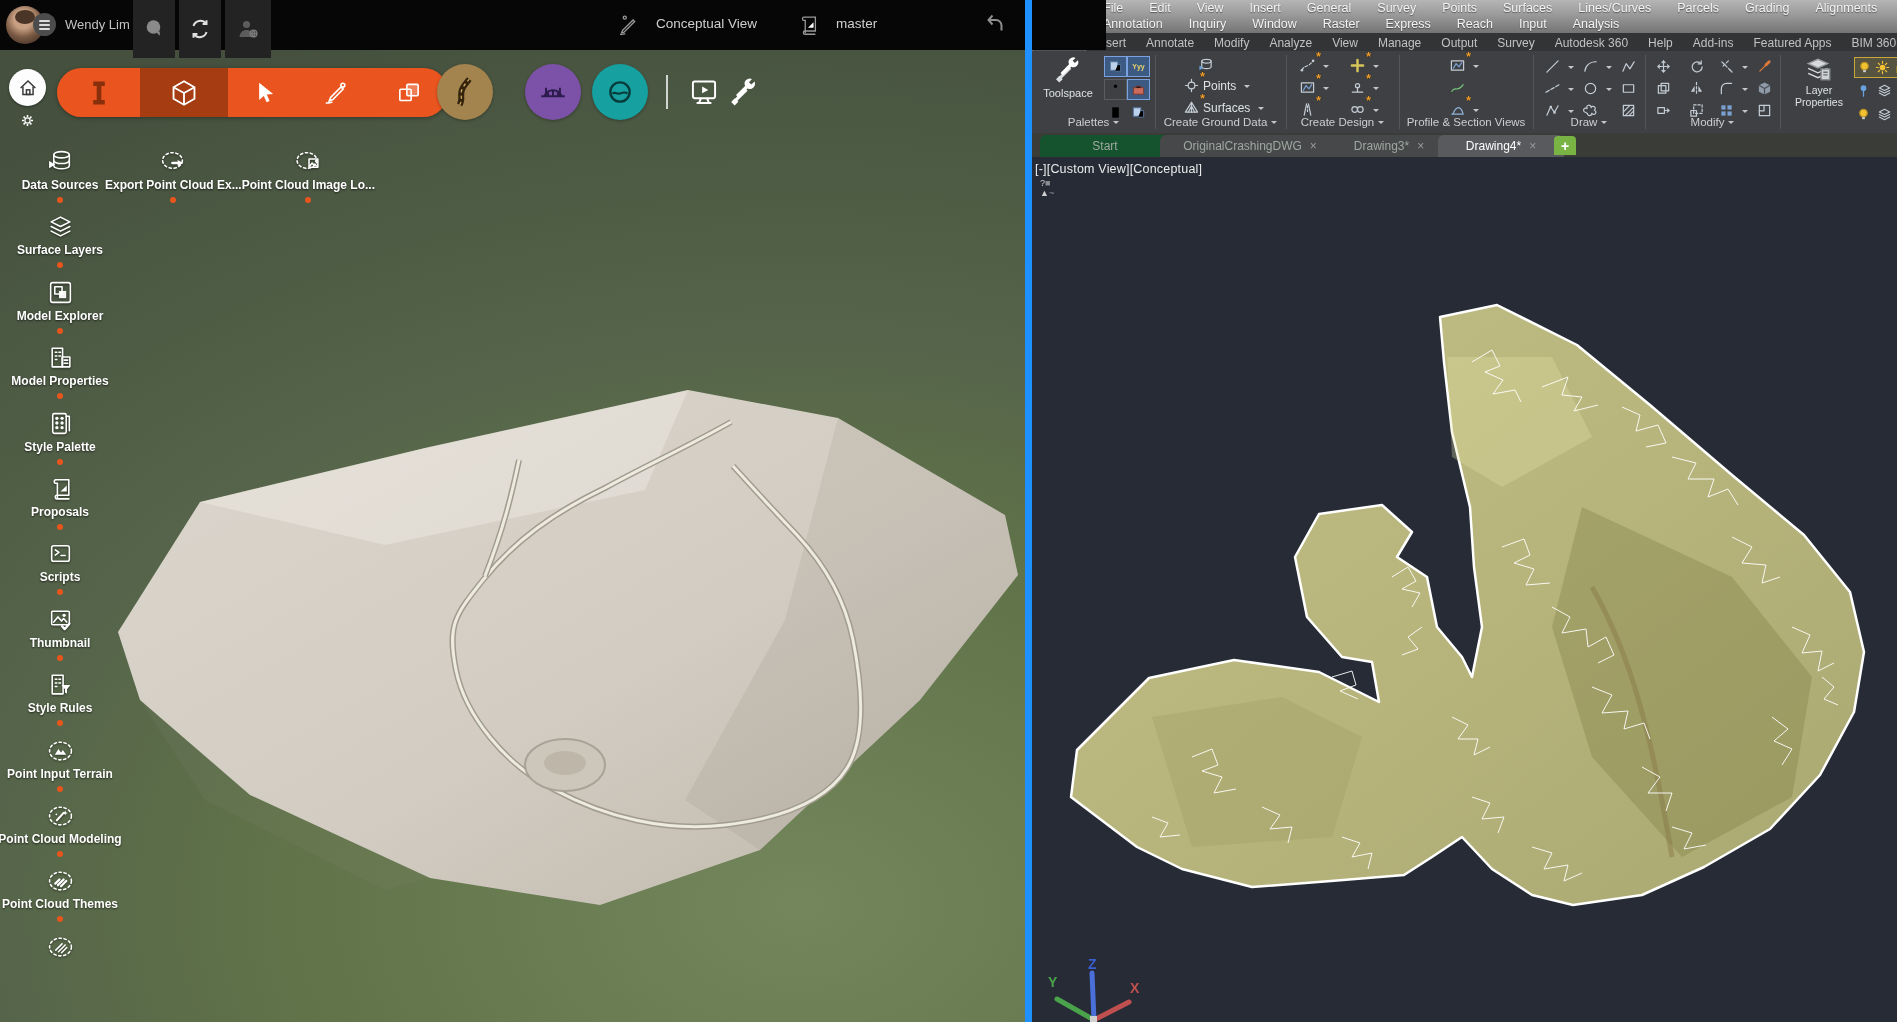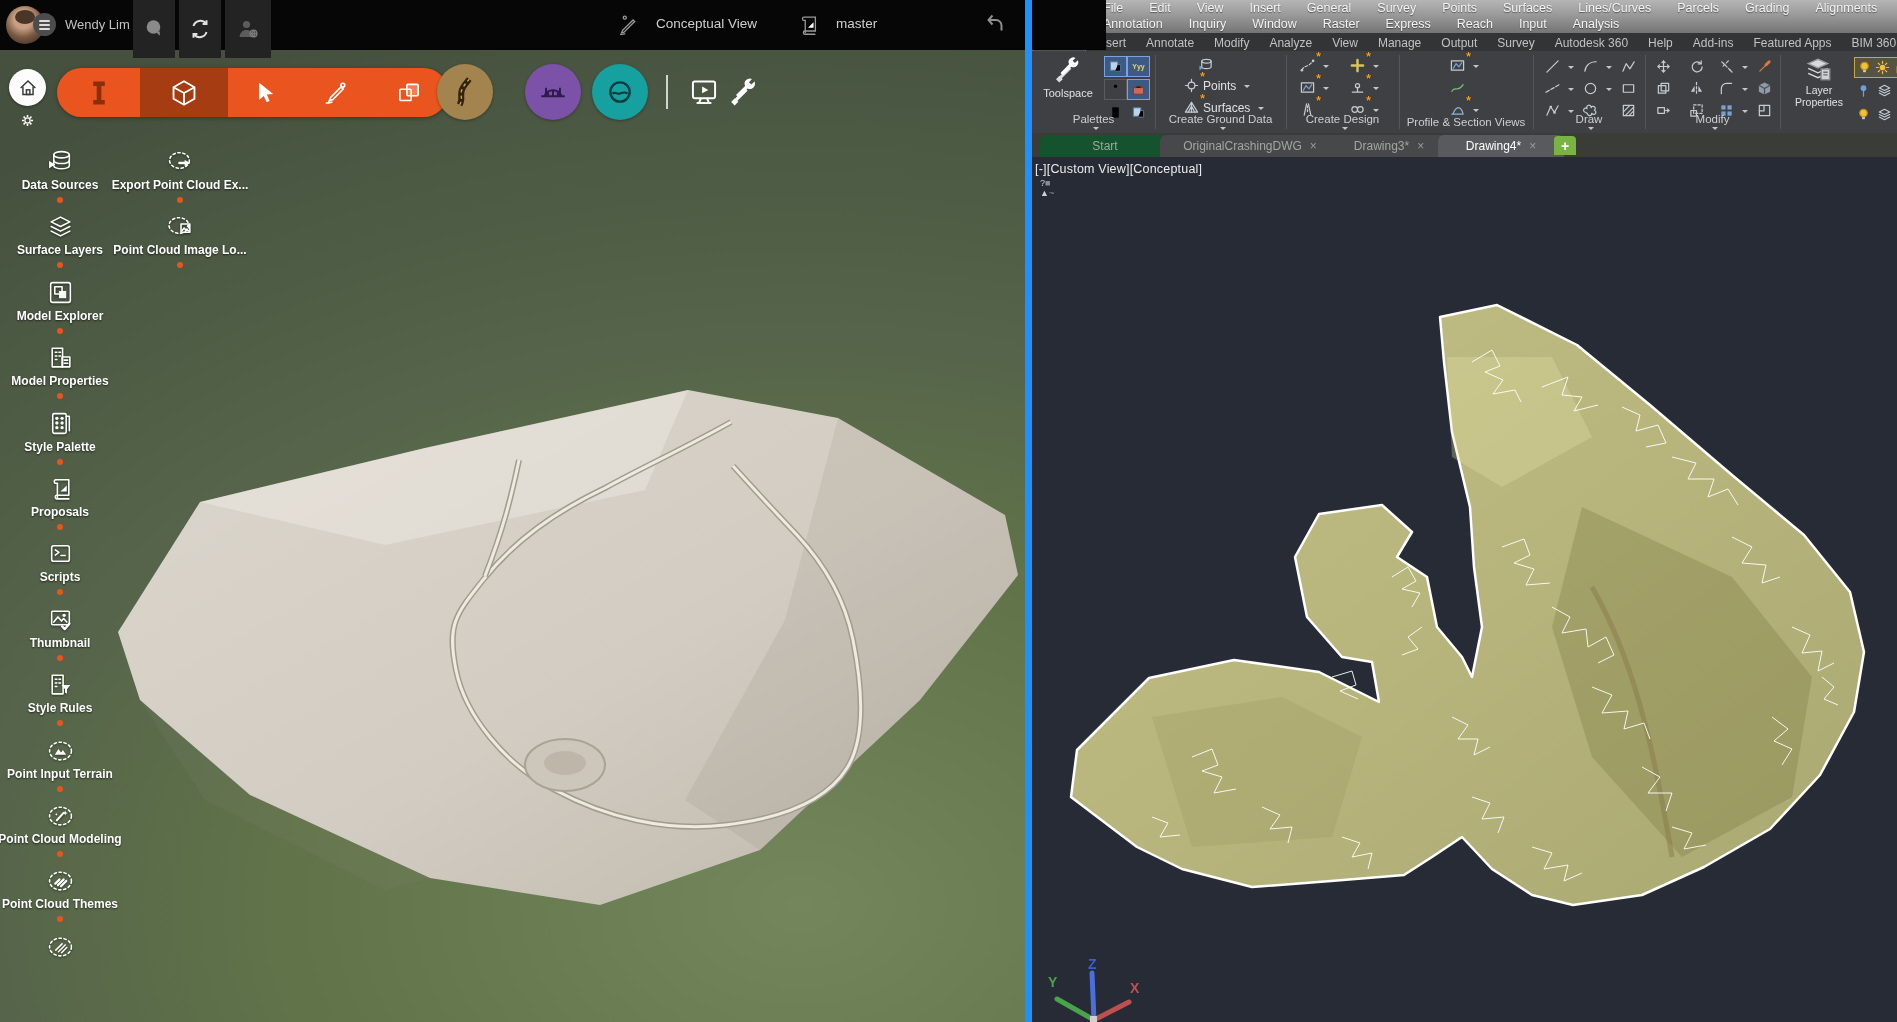--- a/index.html
+++ b/index.html
@@ -30,21 +30,21 @@
   .pill{position:absolute;left:57px;top:18px;width:391px;height:49px;border-radius:25px;background:#ea541f;
       display:flex;overflow:hidden;box-shadow:0 1px 4px rgba(0,0,0,.35);}
   .pill-seg{display:flex;align-items:center;justify-content:center;height:100%;}
   .pill-seg.active{background:#a63c12;}
   .tool-circle{position:absolute;top:14px;width:56px;height:56px;border-radius:50%;
       display:flex;align-items:center;justify-content:center;box-shadow:0 1px 3px rgba(0,0,0,.3);}
   .tdivider{position:absolute;left:666px;top:25px;width:2px;height:34px;background:rgba(255,255,255,.75);}
   .float-tool{position:absolute;top:24px;width:36px;height:36px;display:flex;align-items:center;justify-content:center;}
   
   .sb-col{position:absolute;top:88px;left:0;width:120px;display:flex;flex-direction:column;padding-top:10px;}
-  .sb-col2{position:absolute;top:88px;left:105px;width:150px;display:flex;flex-direction:column;padding-top:10px;}
+  .sb-col2{position:absolute;top:88px;left:105px;width:150px;display:flex;padding-top:10px;}
   .sb-item{height:65.4px;display:flex;flex-direction:column;align-items:center;}
   .sb-label{font-size:12px;font-weight:bold;color:#fff;white-space:nowrap;margin-top:3px;
       text-shadow:0 1px 2px rgba(0,0,0,.65);}
   .sb-dot{width:6px;height:6px;border-radius:50%;background:#e8551c;margin-top:5px;}
   .sb-icon{width:27px;height:27px;}
   .sb-icon svg{width:27px;height:27px;stroke:#fff;fill:none;stroke-width:1.5;stroke-linejoin:round;stroke-linecap:round;
       filter:drop-shadow(0 1px 1px rgba(0,0,0,.5));}
   
   #blue-divider{position:absolute;left:1025px;top:0;width:7px;height:1022px;background:#1e90ff;z-index:50;}
   
@@ -58,21 +58,21 @@
   .menu-row{position:absolute;left:58px;white-space:nowrap;font-size:12.5px;color:#f4f4f4;
       text-shadow:0 1px 1px rgba(0,0,0,.45);}
   .menu-row span{padding:0 13px;cursor:default;}
   .rtabs{position:absolute;left:0;top:33px;width:865px;height:18px;background:#323436;white-space:nowrap;
       overflow:hidden;font-size:12px;color:#c2c2c2;}
   .rtab{display:inline-block;padding:2px 10px 3px;cursor:default;}
   .rtab.active{background:linear-gradient(#66686a,#4d4f51);color:#fff;border:1px solid #777;border-bottom:none;}
   .ribbon{position:absolute;left:0;top:51px;width:865px;height:82px;background:#3e4043;overflow:hidden;}
   .psep{position:absolute;top:4px;width:1px;height:74px;background:#54565a;}
   .plabel{position:absolute;top:63px;height:16px;font-size:11.5px;color:#ccced1;display:flex;
-      align-items:center;justify-content:center;white-space:nowrap;flex-direction:column;}
+      align-items:center;justify-content:center;white-space:nowrap;}
   .caret{width:0;height:0;border:3.5px solid transparent;border-top-color:#c3c5c8;display:inline-block;
       margin-left:4px;position:relative;top:2px;}
   .rbtn{position:absolute;display:flex;align-items:center;gap:4px;color:#dfe2e5;font-size:12px;white-space:nowrap;}
   .mi{width:15px;height:15px;position:relative;}
   .mi svg{width:15px;height:15px;stroke:#c3cbd4;fill:none;stroke-width:1.3;stroke-linecap:round;stroke-linejoin:round;}
   .mi .star{position:absolute;top:-6px;right:-6px;color:#f09f2e;font-weight:bold;font-size:13px;line-height:10px;
       text-shadow:0 0 1px #000;}
   .tgl{width:21px;height:19px;border:1px solid #5a5c60;display:flex;align-items:center;justify-content:center;}
   .tgl.sel{background:#3c5a82;border-color:#7aa2e0;}
   .doctabs{position:absolute;left:0;top:133px;width:865px;height:24px;background:#3a3c37;}

